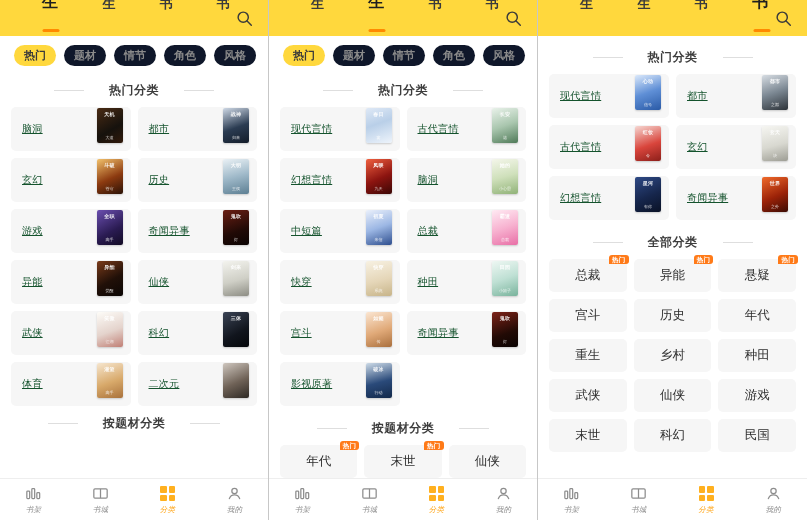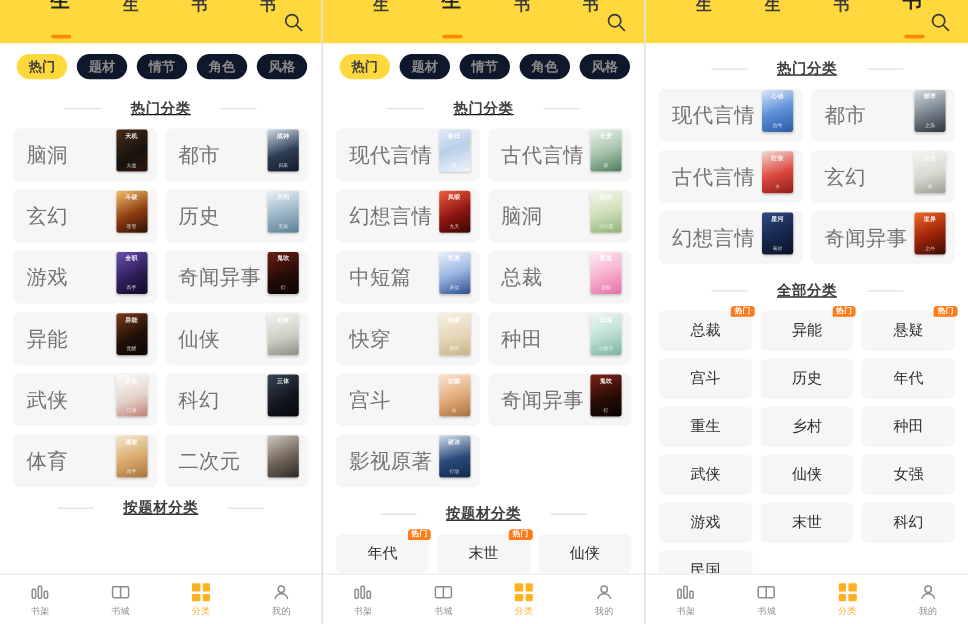--- a/index.html
+++ b/index.html
@@ -97,21 +97,20 @@
     position: relative;
   }
   .phone.p3 .body { padding-top: 4px; }
 
   .sec-title {
     display: flex;
     align-items: center;
     justify-content: center;
     gap: 25px;
     margin: 9px 0 8px 0;
-    text-decoration: underline;
   }
   .sec-title .ln { width: 30px; height: 1px; background: #dedede; }
   .sec-title .tx { font-size: 12px; font-weight: 700; color: #3d3d3d; letter-spacing: .5px; }
 
   
   .grid2 {
     display: grid;
     grid-template-columns: 1fr 1fr;
     gap: 7px 7px;
   }
@@ -120,26 +119,27 @@
     height: 44px;
     background: #f6f6f6;
     border-radius: 5px;
     display: flex;
     align-items: center;
     padding: 0 8px 0 11px;
     cursor: pointer;
     overflow: visible;
   }
   .bcard .nm {
-    font-size: 17px;
-    color: #737373;
+    font-size: 10px;
+    color: #14532d;
     font-weight: 400;
     letter-spacing: .3px;
     flex: 1;
     white-space: nowrap;
+    text-decoration: underline;
   }
   .bcard .cover {
     width: 26px; height: 35px;
     border-radius: 2px;
     flex: 0 0 auto;
     margin-top: -7px;
     box-shadow: 0 1px 2px rgba(0,0,0,.18);
     background-size: cover;
     position: relative;
     overflow: hidden;
@@ -199,21 +199,21 @@
     z-index: 5;
   }
   .nav-item {
     flex: 1;
     display: flex; flex-direction: column;
     align-items: center; justify-content: center;
     gap: 2px;
     cursor: pointer;
   }
   .nav-item .ico { height: 18px; display: flex; align-items: center; justify-content: center; }
-  .nav-item .lb { font-size: 7.5px; color: #8d8d8d; letter-spacing: .3px; }
+  .nav-item .lb { font-size: 7.5px; color: #8d8d8d; letter-spacing: .3px; font-style: italic; }
   .nav-item.active .lb { color: #ffa81f; }
 
   .grid-ico { width: 15px; height: 15px; display: grid; grid-template-columns: 1fr 1fr; grid-template-rows: 1fr 1fr; gap: 2px; }
   .grid-ico i { background: #ffb01f; border-radius: 1px; display: block; }
 </style>
 </head>
 <body>
 
 <div id="stage">
 
@@ -661,23 +661,20 @@
           <div class="scard">
             <span>种田</span>
           </div>
           <div class="scard">
             <span>武侠</span>
           </div>
           <div class="scard">
             <span>仙侠</span>
           </div>
           <div class="scard">
-            <span>女强</span>
-          </div>
-          <div class="scard">
             <span>游戏</span>
           </div>
           <div class="scard">
             <span>末世</span>
           </div>
           <div class="scard">
             <span>科幻</span>
           </div>
           <div class="scard">
             <span>民国</span>

